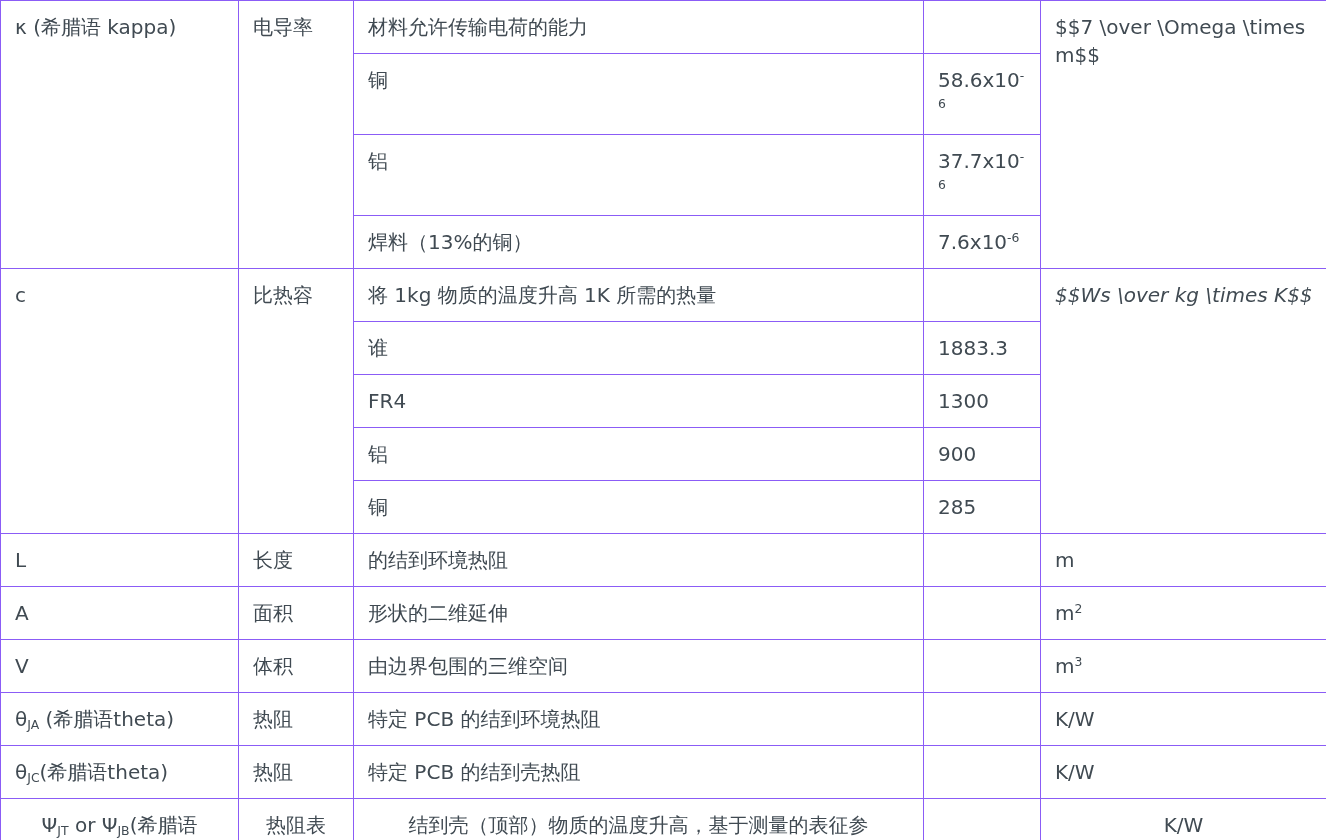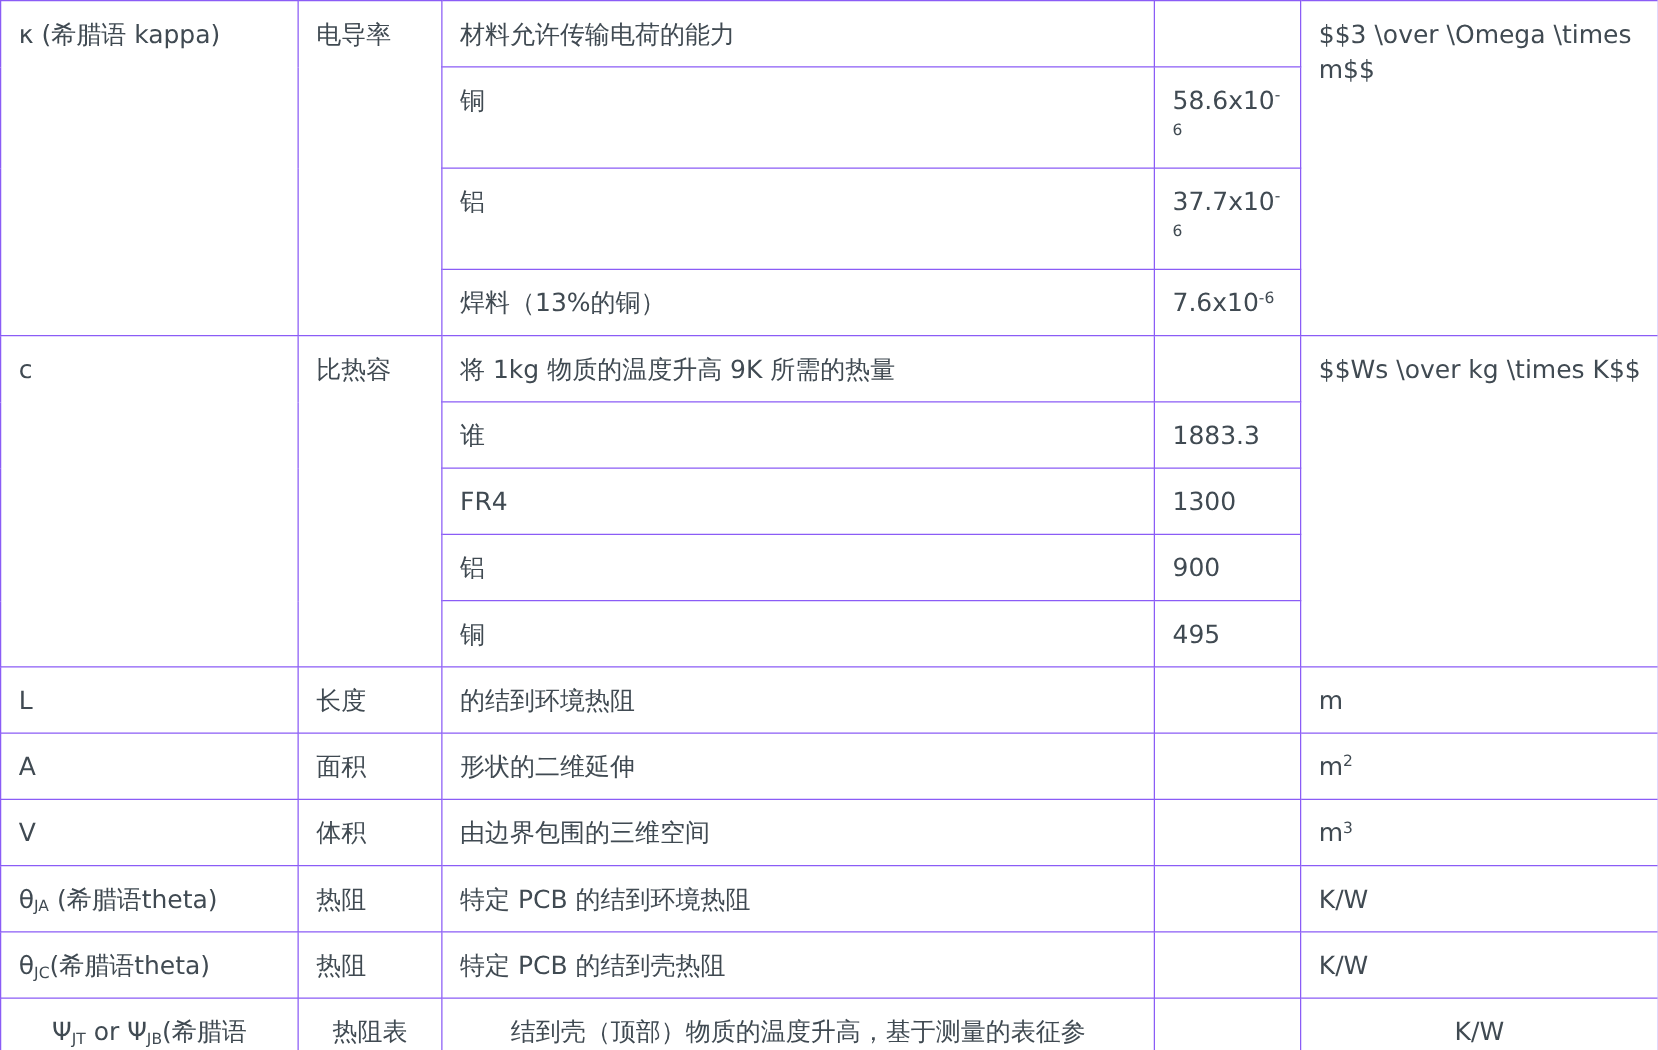--- a/index.html
+++ b/index.html
@@ -31,21 +31,21 @@
   col.c-symbol { width: 238px; }
   col.c-name   { width: 115px; }
   col.c-desc   { width: 570px; }
   col.c-value  { width: 117px; }
   col.c-unit   { width: 286px; }
 
   tr.std  { height: 53px; }
   tr.tall { height: 87px; }
   tr.center td { text-align: center; }
 
-  td.nowrap { white-space: nowrap; }
+  td.nowrap { white-space: nowrap; font-style: italic; }
 
   sub, sup {
     font-size: 0.62em;
     line-height: 0;
     vertical-align: baseline;
     position: relative;
   }
   sub { top: 0.28em; }
   sup { top: -0.55em; }
 </style>
@@ -61,57 +61,57 @@
         <col class="c-value">
         <col class="c-unit">
     </colgroup>
     <tbody>
 
       <tr class="std">
         <td rowspan="4"><span>κ (希腊语 kappa)</span></td>
         <td rowspan="4">电导率</td>
         <td>材料允许传输电荷的能力</td>
         <td></td>
-        <td rowspan="4"><span>$$3 \over \Omega \times</span><br><span>m$$</span></td>
+        <td rowspan="4"><span>$$7 \over \Omega \times</span><br><span>m$$</span></td>
       </tr>
       <tr class="std">
         <td>铜</td>
         <td><span>58.6x10</span><sup>-6</sup></td>
       </tr>
       <tr class="std">
         <td>铝</td>
         <td><span>37.7x10</span><sup>-6</sup></td>
       </tr>
       <tr class="std">
         <td>焊料（13%的铜）</td>
         <td><span>7.6x10</span><sup>-6</sup></td>
       </tr>
 
       <tr class="std">
         <td rowspan="5"><span>c</span></td>
         <td rowspan="5">比热容</td>
-        <td>将 1kg 物质的温度升高 9K 所需的热量</td>
+        <td>将 1kg 物质的温度升高 1K 所需的热量</td>
         <td></td>
         <td rowspan="5" class="nowrap"><span>$$Ws \over kg \times K$$</span></td>
       </tr>
       <tr class="std">
         <td>谁</td>
         <td><span>1883.3</span></td>
       </tr>
       <tr class="std">
         <td>FR4</td>
         <td><span>1300</span></td>
       </tr>
       <tr class="std">
         <td>铝</td>
         <td><span>900</span></td>
       </tr>
       <tr class="std">
         <td>铜</td>
-        <td><span>495</span></td>
+        <td><span>285</span></td>
       </tr>
 
       <tr class="std">
         <td><span>L</span></td>
         <td>长度</td>
         <td>的结到环境热阻</td>
         <td></td>
         <td><span>m</span></td>
       </tr>
 

